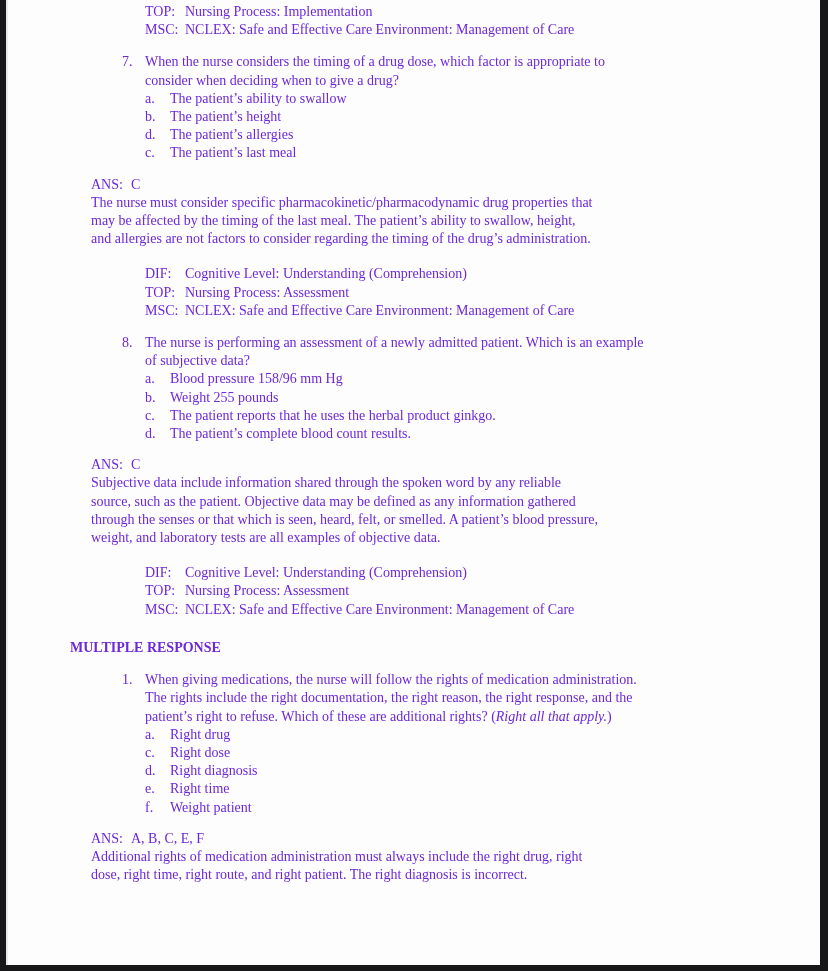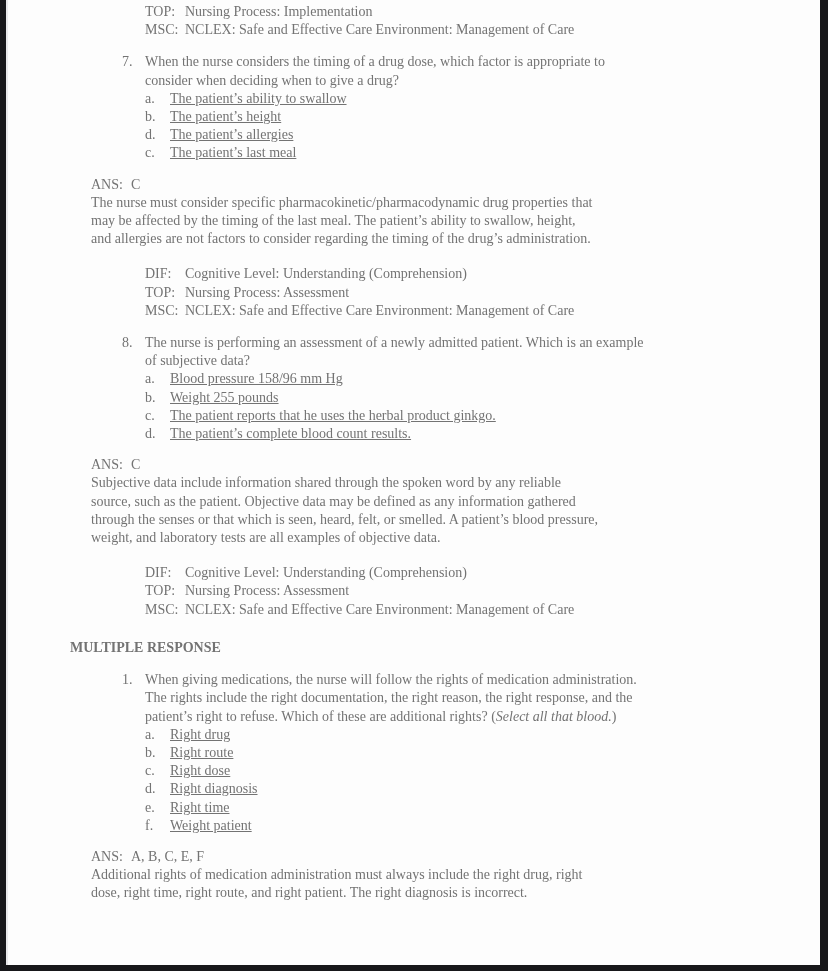--- a/index.html
+++ b/index.html
@@ -16,33 +16,33 @@
     left: 6px;
     top: 0;
     right: 8px;
     bottom: 6px;
     background: #fdfdfd;
     border-left: 2px solid #e9e9eb;
     overflow: hidden;
   }
   .doc {
     padding-top: 3px;
-    color: #737373;
+    color: #6d28d9;
     font-size: 14px;
     line-height: 18.2px;
   }
   .block { margin: 0; }
   .block-meta { margin-top: 17px; padding-left: 137px; }
   .block:first-child { margin-top: 0; }
   .meta-line { white-space: nowrap; }
   .meta-label { display: inline-block; min-width: 40px; }
   .block-question { margin-top: 14px; position: relative; padding-left: 137px; }
   .qnum { position: absolute; left: 114px; top: 0; }
   .qline { white-space: nowrap; }
-  .opt { white-space: nowrap; text-decoration: underline; }
+  .opt { white-space: nowrap; }
   .opt-letter { display: inline-block; min-width: 25px; }
   .block-answer { margin-top: 13px; padding-left: 83px; }
   .ans-line { white-space: nowrap; }
   .exp-line { white-space: nowrap; }
   .block-heading {
     margin-top: 20px;
     padding-left: 62px;
     font-weight: bold;
     white-space: nowrap;
   }
@@ -101,23 +101,22 @@
         <div class="meta-line"><span class="meta-label">DIF:</span><span class="meta-text">Cognitive Level: Understanding (Comprehension)</span></div>
         <div class="meta-line"><span class="meta-label">TOP:</span><span class="meta-text">Nursing Process: Assessment</span></div>
         <div class="meta-line"><span class="meta-label">MSC:</span><span class="meta-text">NCLEX: Safe and Effective Care Environment: Management of Care</span></div>
       </div>
       <div class="block block-heading">MULTIPLE RESPONSE</div>
       <div class="block block-question">
         <div class="qnum">1.</div>
         <div class="qbody">
           <div class="qline"><span class="seg">When giving medications, the nurse will follow the rights of medication administration.</span></div>
           <div class="qline"><span class="seg">The rights include the right documentation, the right reason, the right response, and the</span></div>
-          <div class="qline"><span class="seg">patient’s right to refuse. Which of these are additional rights? (</span><span class="seg italic">Select all that blood.</span><span class="seg">)</span></div>
+          <div class="qline"><span class="seg">patient’s right to refuse. Which of these are additional rights? (</span><span class="seg italic">Right all that apply.</span><span class="seg">)</span></div>
           <div class="opt"><span class="opt-letter">a.</span><span class="opt-text">Right drug</span></div>
-          <div class="opt"><span class="opt-letter">b.</span><span class="opt-text">Right route</span></div>
           <div class="opt"><span class="opt-letter">c.</span><span class="opt-text">Right dose</span></div>
           <div class="opt"><span class="opt-letter">d.</span><span class="opt-text">Right diagnosis</span></div>
           <div class="opt"><span class="opt-letter">e.</span><span class="opt-text">Right time</span></div>
           <div class="opt"><span class="opt-letter">f.</span><span class="opt-text">Weight patient</span></div>
         </div>
       </div>
       <div class="block block-answer">
         <div class="ans-line"><span class="meta-label">ANS:</span><span class="ans-value">A, B, C, E, F</span></div>
         <div class="exp-line">Additional rights of medication administration must always include the right drug, right</div>
         <div class="exp-line">dose, right time, right route, and right patient. The right diagnosis is incorrect.</div>

